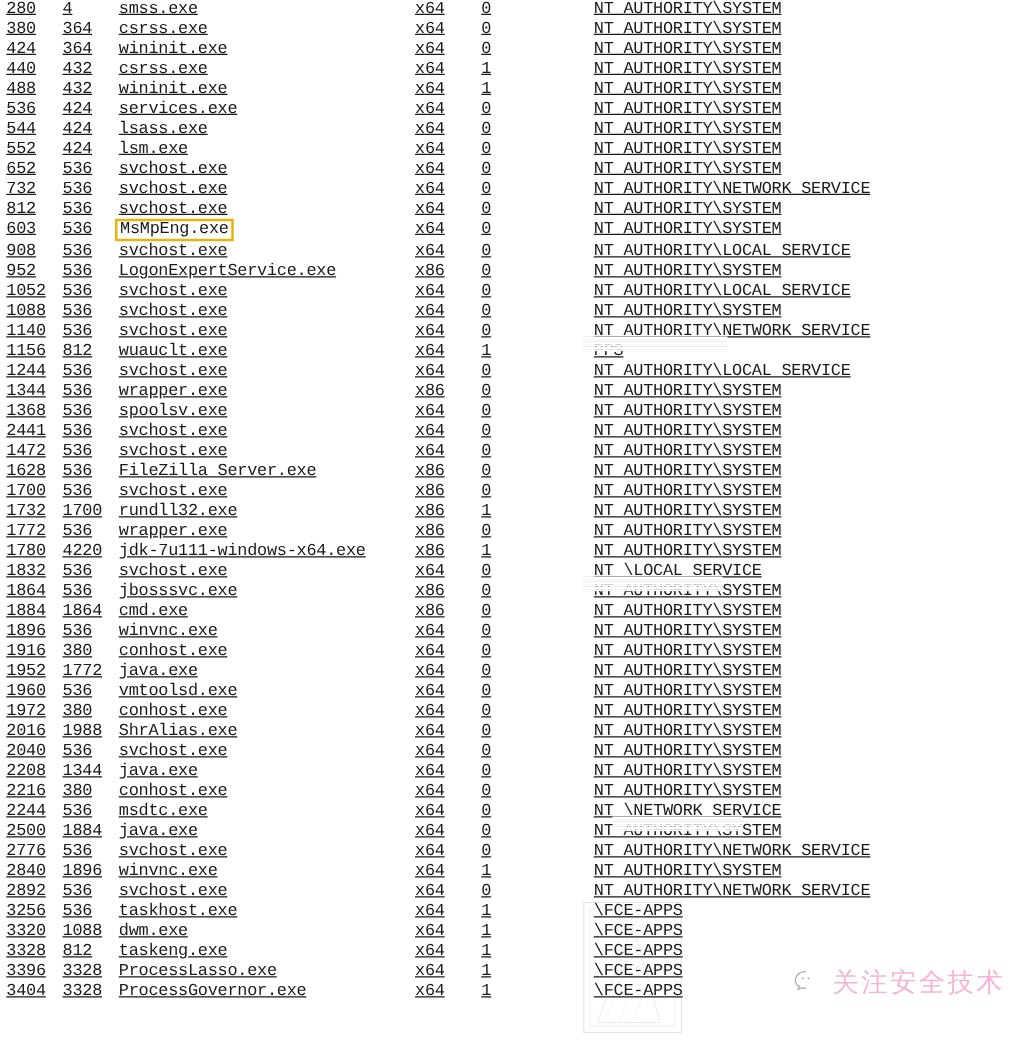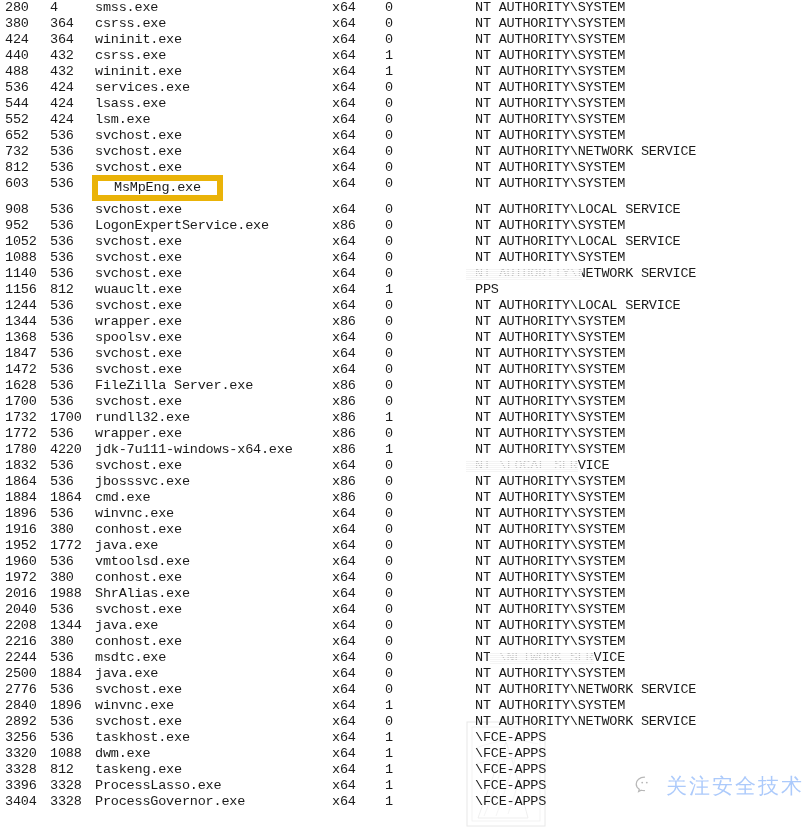--- a/index.html
+++ b/index.html
@@ -17,20 +17,21 @@
     color: #1a1a1a;
   }
 
   #proc-table {
     position: absolute;
     top: 0;
     left: 0;
     width: 810px;
     border-collapse: collapse;
     table-layout: fixed;
+    text-decoration: underline;
   }
   #proc-table tr {
     height: 16px;
   }
   #proc-table td {
     padding: 0;
     margin: 0;
     font-size: 13.5px;
     line-height: 16px;
     white-space: pre;
@@ -41,23 +42,23 @@
   .c-pid   { width: 45px;  padding-left: 5px !important; }
   .c-ppid  { width: 45px;  }
   .c-name  { width: 237px; }
   .c-arch  { width: 53px;  }
   .c-sess  { width: 90px;  }
   .c-user  { width: 335px; }
 
   
   .hl {
     display: inline-block;
-    border: 6px solid #eab308;
+    border: 2px solid #eab308;
     line-height: 14px;
-    padding: 0 16px;
+    padding: 0 2px;
     margin: 0 -3px;
     position: relative;
     top: -1px;
   }
 
   
   #bg-watermark {
     position: absolute;
     left: 462px;
     top: 718px;
@@ -92,21 +93,21 @@
     display: flex;
     align-items: center;
     gap: 7px;
     opacity: 0.42;
     z-index: 6;
     pointer-events: none;
   }
   #brand-watermark .brand-text {
     font-family: "DejaVu Sans", sans-serif;
     font-size: 21px;
-    color: #3b82f6;
+    color: #ec4899;
     letter-spacing: 2px;
     white-space: nowrap;
   }
   #brand-watermark .brand-logo {
     width: 24px;
     height: 24px;
     flex: 0 0 24px;
   }
 </style>
 </head>
@@ -276,21 +277,21 @@
       </tr>
       <tr>
         <td class="c-pid">1368</td>
         <td class="c-ppid">536</td>
         <td class="c-name">spoolsv.exe</td>
         <td class="c-arch">x64</td>
         <td class="c-sess">0</td>
         <td class="c-user">NT AUTHORITY\SYSTEM</td>
       </tr>
       <tr>
-        <td class="c-pid">1847</td>
+        <td class="c-pid">2441</td>
         <td class="c-ppid">536</td>
         <td class="c-name">svchost.exe</td>
         <td class="c-arch">x64</td>
         <td class="c-sess">0</td>
         <td class="c-user">NT AUTHORITY\SYSTEM</td>
       </tr>
       <tr>
         <td class="c-pid">1472</td>
         <td class="c-ppid">536</td>
         <td class="c-name">svchost.exe</td>

